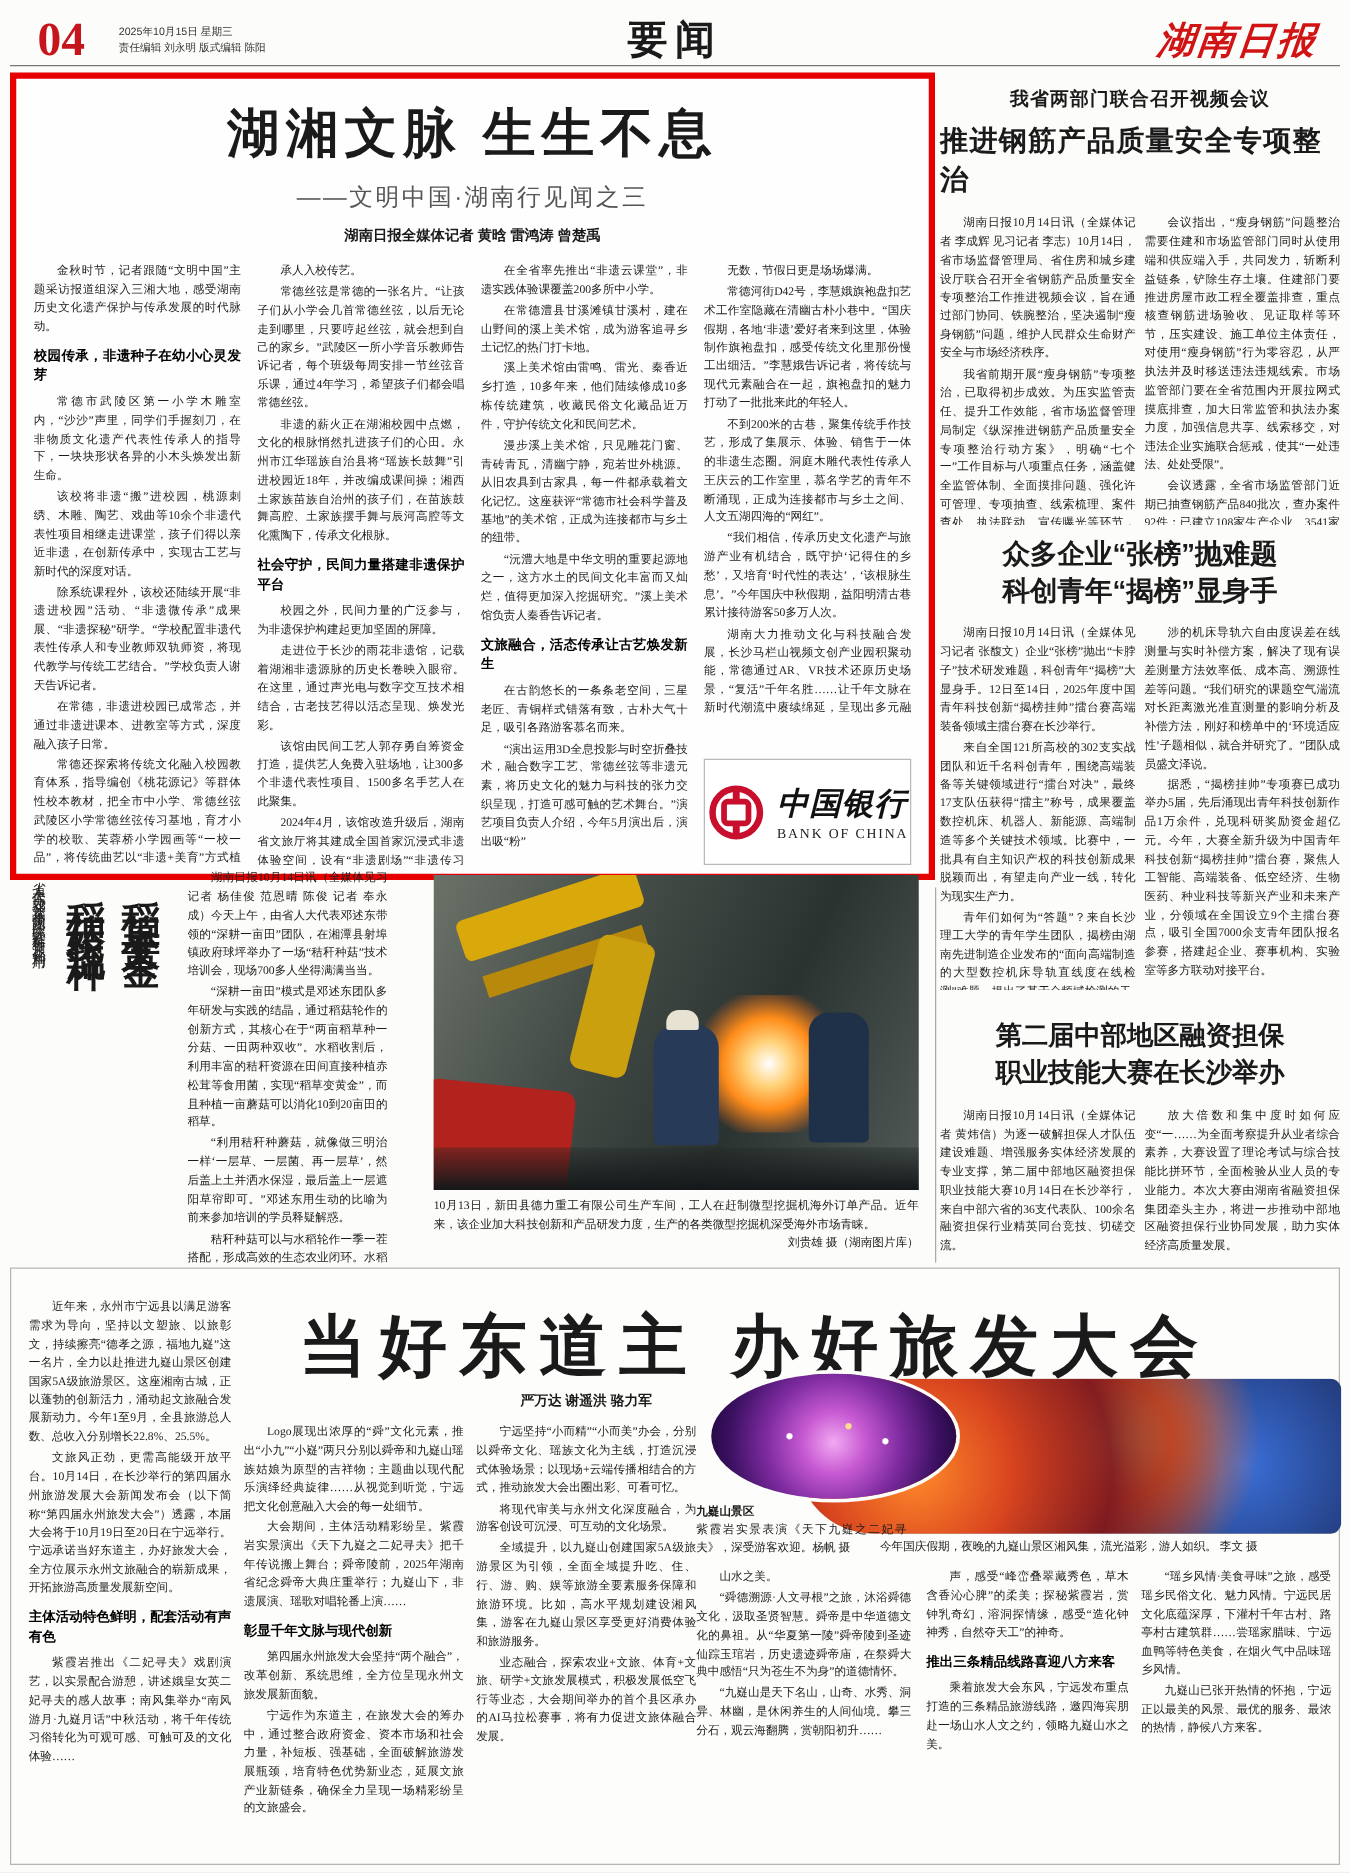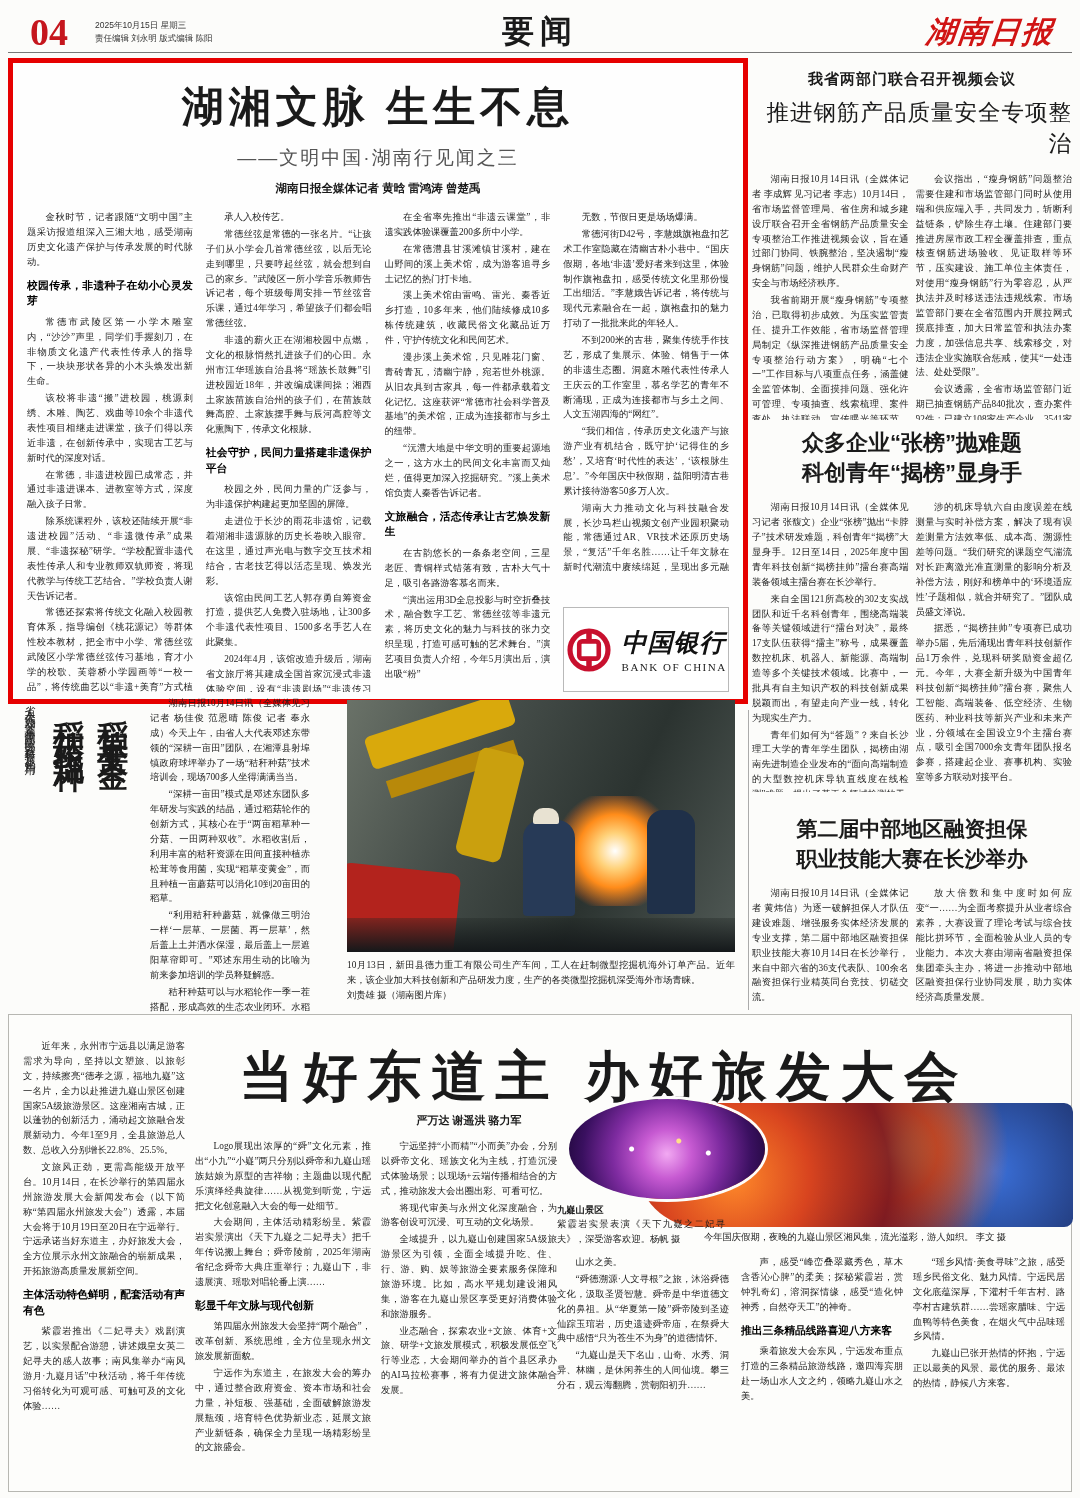--- a/index.html
+++ b/index.html
@@ -24,21 +24,21 @@
   .col p.ph{font-family:"Liberation Sans",sans-serif;font-weight:700;font-size:10.8px;line-height:1.45;
             text-indent:0;margin:8px 0 6px;color:#000;}
   .c4wrap{flex:1;display:flex;flex-direction:column;gap:25px;}
   .c4text{height:378px;overflow:hidden;}
   .adbox{margin-top:8px;height:86px;border:1px solid #b9b9b9;display:flex;align-items:center;justify-content:center;gap:10px;background:#fff;}
   .ad-cn{font-family:"Liberation Serif",serif;font-weight:700;font-size:25px;color:#111;font-style:italic;letter-spacing:1px;}
   .ad-en{font-family:"Liberation Serif",serif;font-size:11px;color:#222;letter-spacing:1.5px;margin-top:2px;}
   
   .rightcol{position:absolute;left:752px;top:58px;width:320px;}
   .r-kicker{margin-top:12px;text-align:center;font-size:15px;font-weight:700;letter-spacing:1px;}
-  .r-head{margin-top:8px;text-align:right;font-size:22.5px;font-weight:400;letter-spacing:1px;}
+  .r-head{margin-top:8px;text-align:left;font-size:22.5px;font-weight:700;letter-spacing:1px;}
   .r-head2{margin-top:8px;text-align:center;font-size:22px;font-weight:800;line-height:1.35;}
   .r-head3{margin-top:22px;text-align:center;font-size:21px;font-weight:800;line-height:1.4;}
   .r-body{display:flex;gap:7px;margin-top:13px;}
   .r-body .col{flex:1;}
   .h248{height:248px;} .h290{height:292px;} .h148{height:150px;}
   .vrule{position:absolute;left:748px;top:710px;height:300px;border-left:1px solid #aaa;}
   
   .rice{position:absolute;left:22px;top:696px;width:325px;height:318px;display:flex;}
   .rice-kicker{writing-mode:vertical-lr;font-size:11px;letter-spacing:3px;color:#222;width:20px;height:310px;margin-right:8px;}
   .rice-title{display:flex;margin-right:12px;}
@@ -49,21 +49,21 @@
              background:linear-gradient(115deg,#6a7268 0%,#434b47 35%,#2b3330 65%,#515a56 100%);}
   .ph-arm{position:absolute;left:18px;top:14px;width:150px;height:34px;background:#d9a90c;transform:rotate(-18deg);border-radius:6px;box-shadow:0 40px 0 -8px #b8890a;}
   .ph-arm2{position:absolute;left:120px;top:50px;width:46px;height:110px;background:#caa00e;transform:rotate(14deg);border-radius:8px;}
   .ph-spark{position:absolute;left:208px;top:96px;width:120px;height:110px;background:radial-gradient(circle,#fff 0%,#ffd27a 22%,#ff8c1a 45%,rgba(255,110,20,.25) 68%,transparent 75%);}
   .ph-worker{position:absolute;left:176px;top:120px;width:52px;height:96px;background:#273a57;border-radius:18px 18px 4px 4px;}
   .ph-worker2{position:absolute;left:300px;top:110px;width:48px;height:104px;background:#1f3049;border-radius:16px 16px 4px 4px;}
   .ph-helmet{position:absolute;left:186px;top:108px;width:26px;height:16px;background:#e8e2d2;border-radius:10px 10px 2px 2px;}
   .ph-red{position:absolute;left:-10px;top:168px;width:120px;height:90px;background:#b3231d;border-radius:10px;transform:rotate(6deg);}
   .ph-floor{position:absolute;left:0;bottom:0;width:100%;height:34px;background:linear-gradient(#20262357,#14181a);}
   .cap-mid{position:absolute;left:347px;top:958px;width:388px;font-family:"Liberation Serif",serif;font-size:9.3px;line-height:1.6;text-align:justify;}
-  .cap-mid .credit{text-align:left;font-size:9.3px;}
+  .cap-mid .credit{text-align:right;font-size:9.3px;}
   
   .bottom{position:absolute;left:8px;top:1014px;width:1064px;height:478px;border:1px solid #b7b7b2;box-sizing:border-box;background:#fdfdfb;}
   .b-col1{position:absolute;left:14px;top:24px;width:162px;height:446px;}
   .b-kicker{position:absolute;left:180px;top:8px;width:830px;text-align:center;font-size:13px;font-weight:700;color:#222;}
   .b-title{position:absolute;left:180px;top:26px;width:830px;text-align:center;font-size:54px;font-weight:800;letter-spacing:10px;white-space:nowrap;}
   .b-byline{position:absolute;left:180px;top:98px;width:560px;text-align:center;font-size:11px;font-weight:700;}
   .b-col2{position:absolute;left:186px;top:124px;width:176px;height:346px;}
   .b-col3{position:absolute;left:372px;top:124px;width:176px;height:346px;}
   .b-col4{position:absolute;left:548px;top:240px;width:172px;height:230px;}
   .b-col5{position:absolute;left:732px;top:240px;width:162px;height:230px;}
@@ -101,22 +101,22 @@
   <div class="redbox">
     <div class="m-title">湖湘文脉 生生不息</div>
     <div class="m-sub">——文明中国·湖南行见闻之三</div>
     <div class="m-byline">湖南日报全媒体记者 黄晗 雷鸿涛 曾楚禹</div>
     <div class="m-body">
       <div class="mcol col">
           <p>金秋时节，记者跟随“文明中国”主题采访报道组深入三湘大地，感受湖南历史文化遗产保护与传承发展的时代脉动。</p>
           <p class="ph">校园传承，非遗种子在幼小心灵发芽</p>
           <p>常德市武陵区第一小学木雕室内，“沙沙”声里，同学们手握刻刀，在非物质文化遗产代表性传承人的指导下，一块块形状各异的小木头焕发出新生命。</p>
           <p>该校将非遗“搬”进校园，桃源刺绣、木雕、陶艺、戏曲等10余个非遗代表性项目相继走进课堂，孩子们得以亲近非遗，在创新传承中，实现古工艺与新时代的深度对话。</p>
+          <p>除系统课程外，该校还陆续开展“非遗进校园”活动、“非遗微传承”成果展、“非遗探秘”研学。“学校配置非遗代表性传承人和专业教师双轨师资，将现代教学与传统工艺结合。”学校负责人谢天告诉记者。</p>
           <p>在常德，非遗进校园已成常态，并通过非遗进课本、进教室等方式，深度融入孩子日常。</p>
-          <p>除系统课程外，该校还陆续开展“非遗进校园”活动、“非遗微传承”成果展、“非遗探秘”研学。“学校配置非遗代表性传承人和专业教师双轨师资，将现代教学与传统工艺结合。”学校负责人谢天告诉记者。</p>
           <p>常德还探索将传统文化融入校园教育体系，指导编创《桃花源记》等群体性校本教材，把全市中小学、常德丝弦武陵区小学常德丝弦传习基地，育才小学的校歌、芙蓉桥小学园画等“一校一品”，将传统曲艺以“非遗+美育”方式植入校园文化课程，全市95%的小学校开设特色文化课程，受益学生达5.3万人。</p>
         </div>
       <div class="mcol col">
           <p>承人入校传艺。</p>
           <p>常德丝弦是常德的一张名片。“让孩子们从小学会几首常德丝弦，以后无论走到哪里，只要哼起丝弦，就会想到自己的家乡。”武陵区一所小学音乐教师告诉记者，每个班级每周安排一节丝弦音乐课，通过4年学习，希望孩子们都会唱常德丝弦。</p>
           <p>非遗的薪火正在湖湘校园中点燃，文化的根脉悄然扎进孩子们的心田。永州市江华瑶族自治县将“瑶族长鼓舞”引进校园近18年，并改编成课间操；湘西土家族苗族自治州的孩子们，在苗族鼓舞高腔、土家族摆手舞与辰河高腔等文化熏陶下，传承文化根脉。</p>
           <p class="ph">社会守护，民间力量搭建非遗保护平台</p>
           <p>校园之外，民间力量的广泛参与，为非遗保护构建起更加坚固的屏障。</p>
           <p>走进位于长沙的雨花非遗馆，记载着湖湘非遗源脉的历史长卷映入眼帘。在这里，通过声光电与数字交互技术相结合，古老技艺得以活态呈现、焕发光彩。</p>
           <p>该馆由民间工艺人郭存勇自筹资金打造，提供艺人免费入驻场地，让300多个非遗代表性项目、1500多名手艺人在此聚集。</p>

